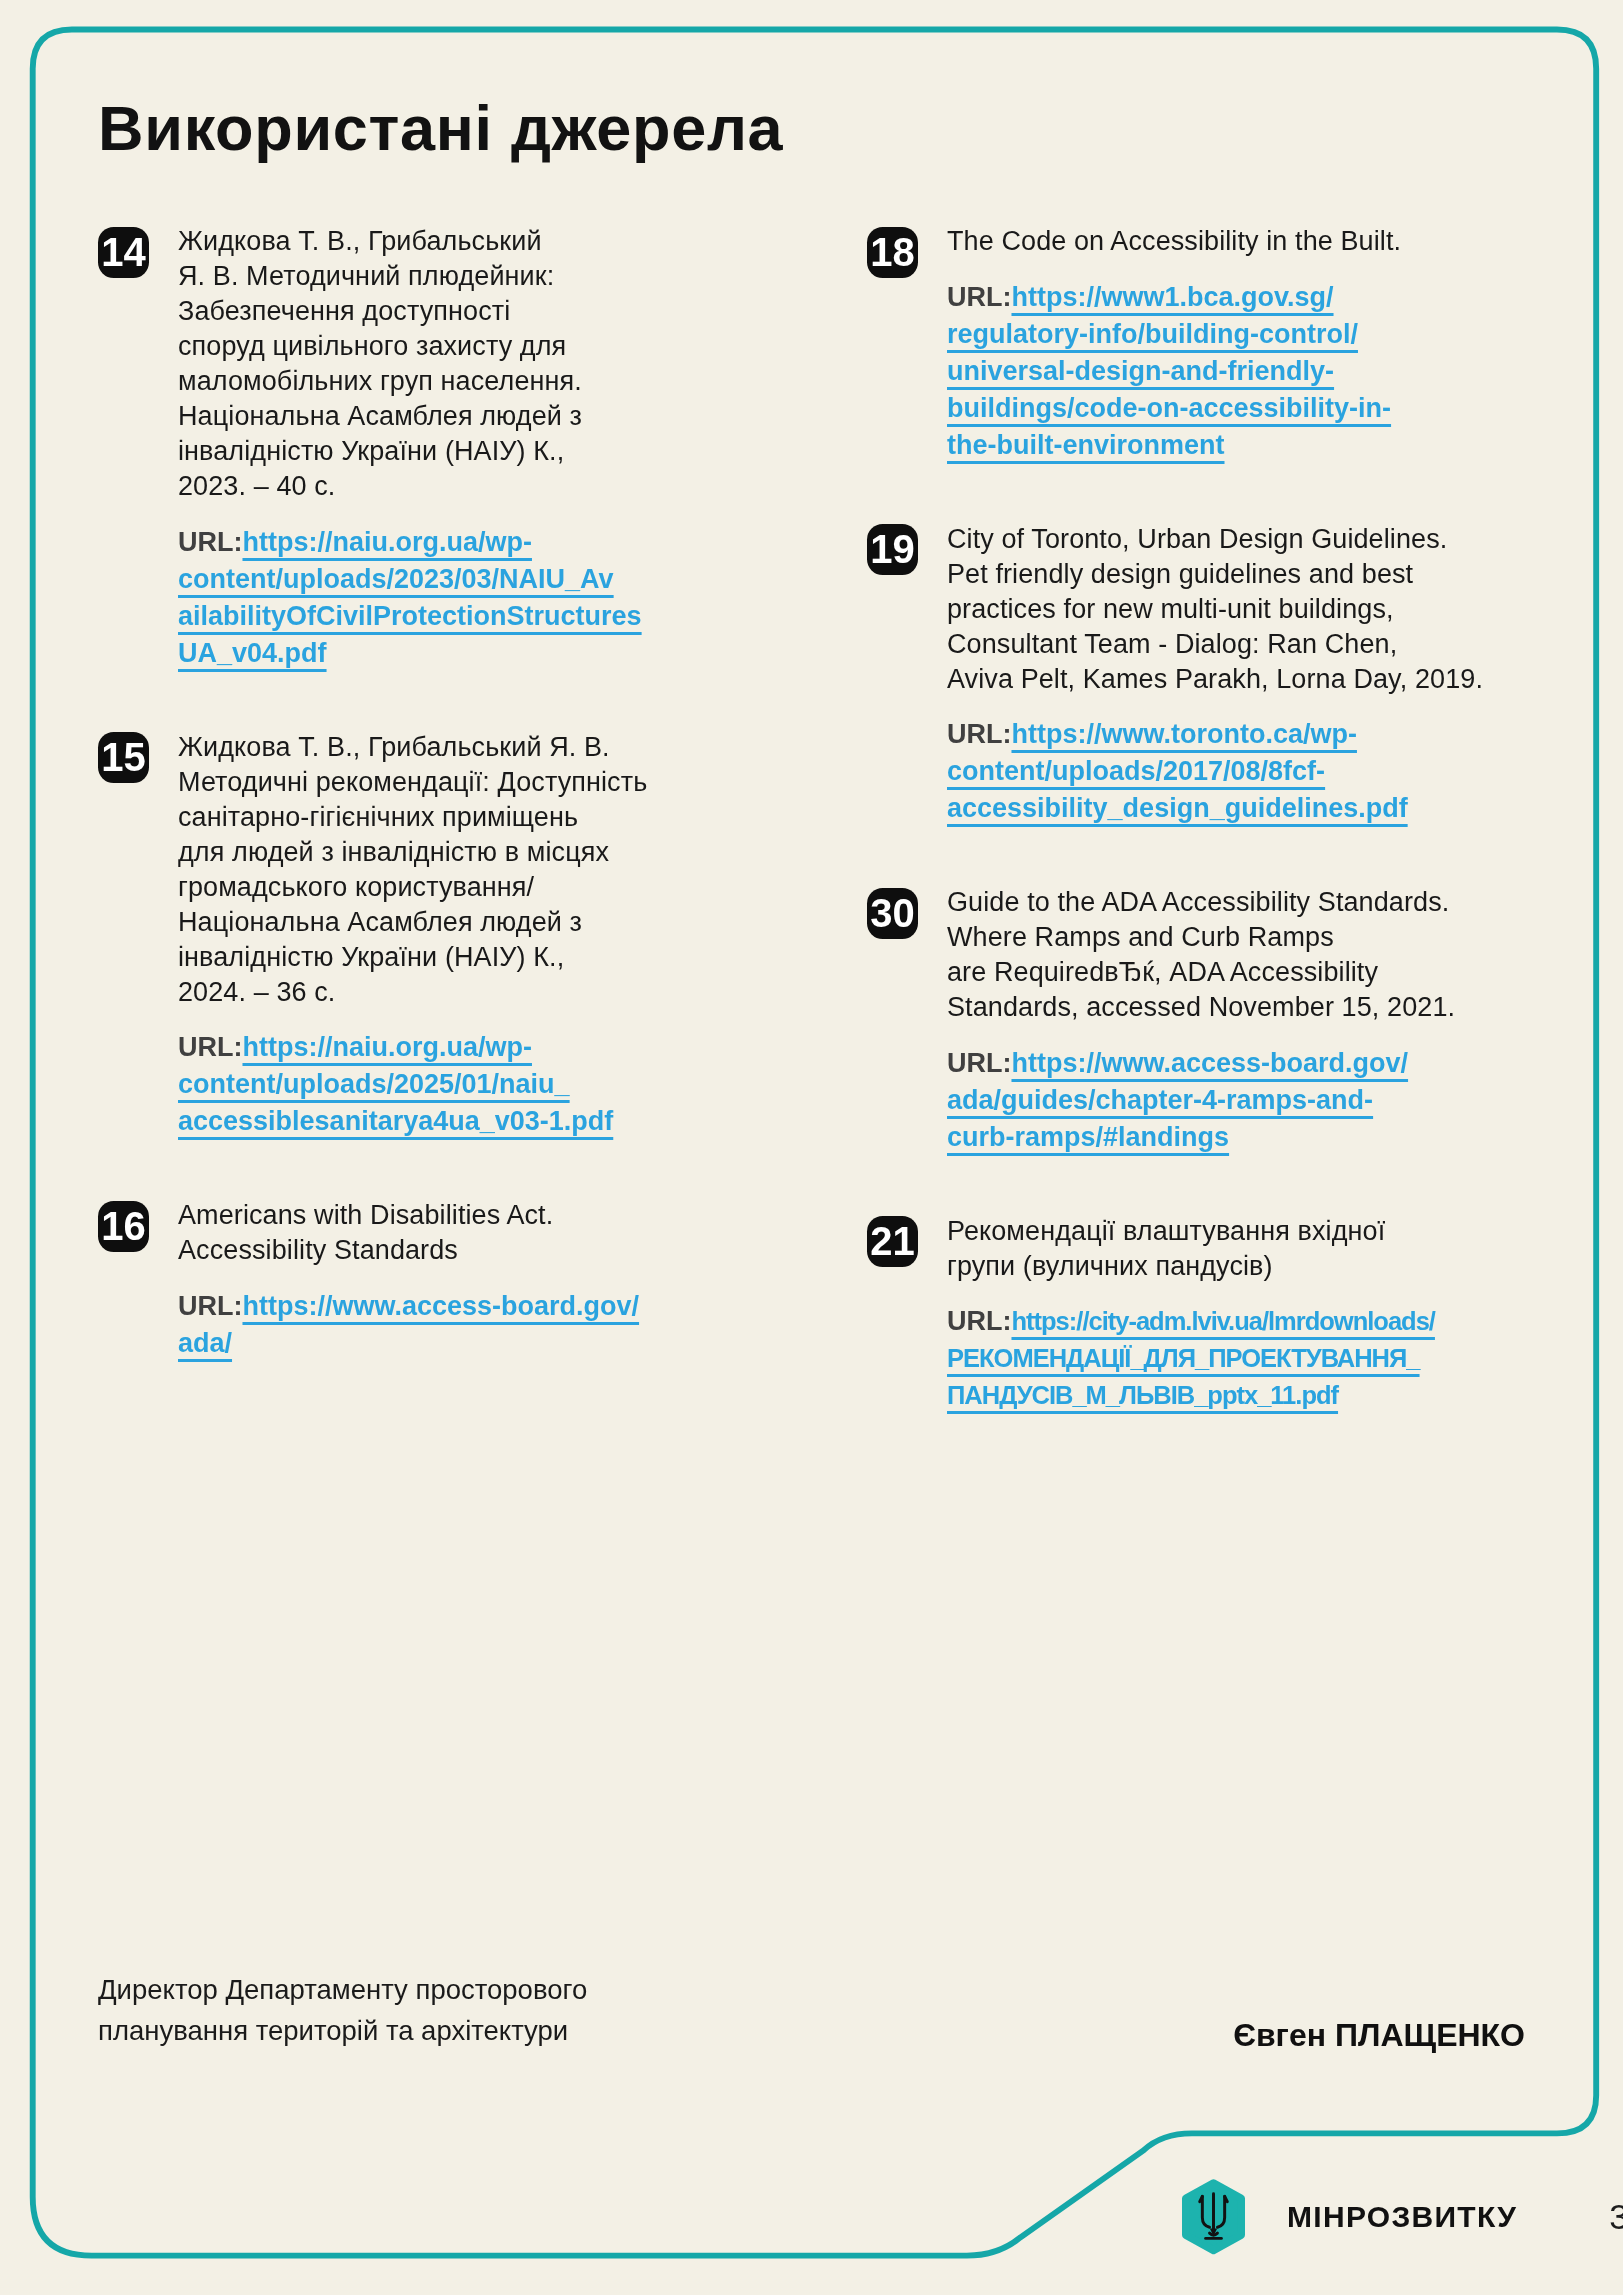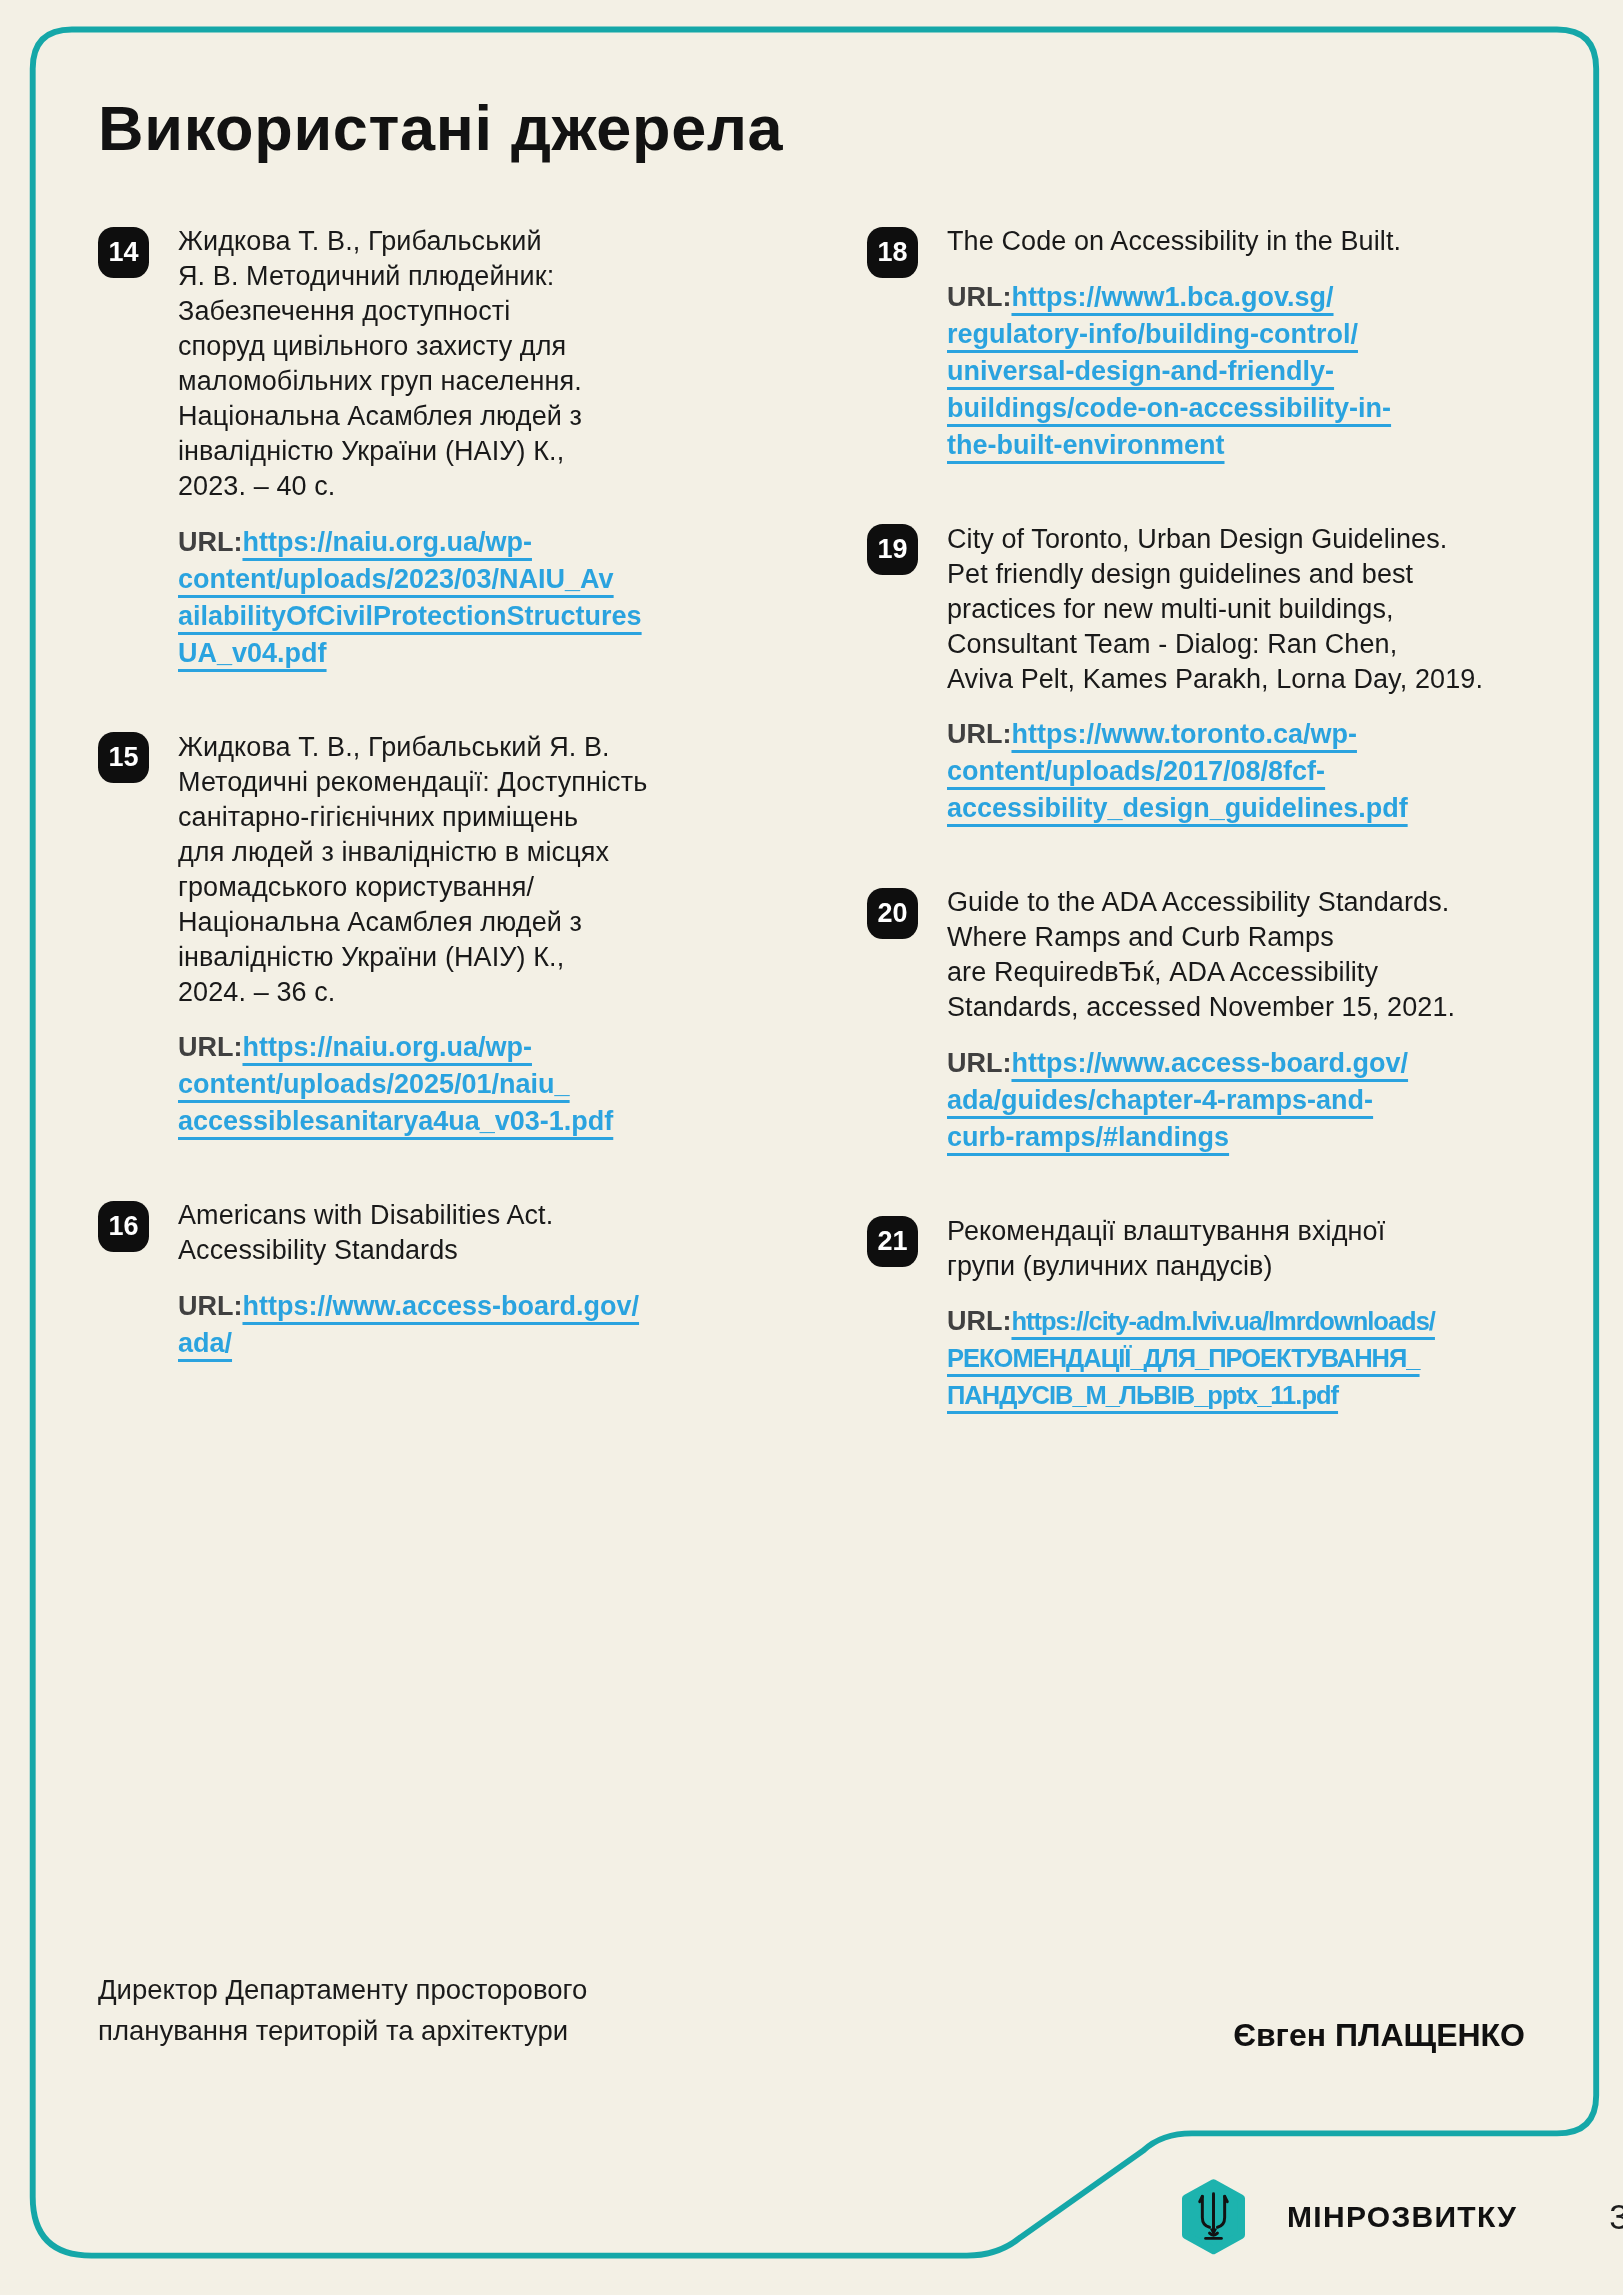--- a/index.html
+++ b/index.html
@@ -30,21 +30,21 @@
   }
   .columns{display:flex;align-items:flex-start}
   .col{flex:none}
   .col-left{width:684px}
   .col-right{width:677px;margin-left:85px}
 
   .source{display:flex;margin-bottom:58px}
   .badge{
     flex:none;width:51px;height:51px;margin-top:2.6px;
     background:var(--badge);border-radius:15.7px;
-    color:#ffffff;font-size:27px;font-weight:700;
+    color:#ffffff;font-size:40px;font-weight:700;
     display:flex;align-items:center;justify-content:center;
   }
   .src-body{margin-left:29px;flex:1 1 auto}
   .src-text{
     font-size:27px;line-height:35px;letter-spacing:0.1px;
     color:var(--ink);white-space:pre-line;
   }
   .src-url{
     margin-top:19.6px;font-size:27px;line-height:37px;
     font-weight:700;white-space:pre-line;
@@ -175,21 +175,21 @@
 practices for new multi-unit buildings,
 Consultant Team - Dialog: Ran Chen,
 Aviva Pelt, Kames Parakh, Lorna Day, 2019.</p>
             <p class="src-url"><span class="url-label">URL:</span><span class="url-link">https://www.toronto.ca/wp-
 content/uploads/2017/08/8fcf-
 accessibility_design_guidelines.pdf</span></p>
           </div>
         </div>
 
         <div class="source">
-          <div class="badge">20</div>
+          <div class="badge">30</div>
           <div class="src-body">
             <p class="src-text">Guide to the ADA Accessibility Standards.
 Where Ramps and Curb Ramps
 are RequiredвЂќ, ADA Accessibility
 Standards, accessed November 15, 2021.</p>
             <p class="src-url"><span class="url-label">URL:</span><span class="url-link">https://www.access-board.gov/
 ada/guides/chapter-4-ramps-and-
 curb-ramps/#landings</span></p>
           </div>
         </div>

